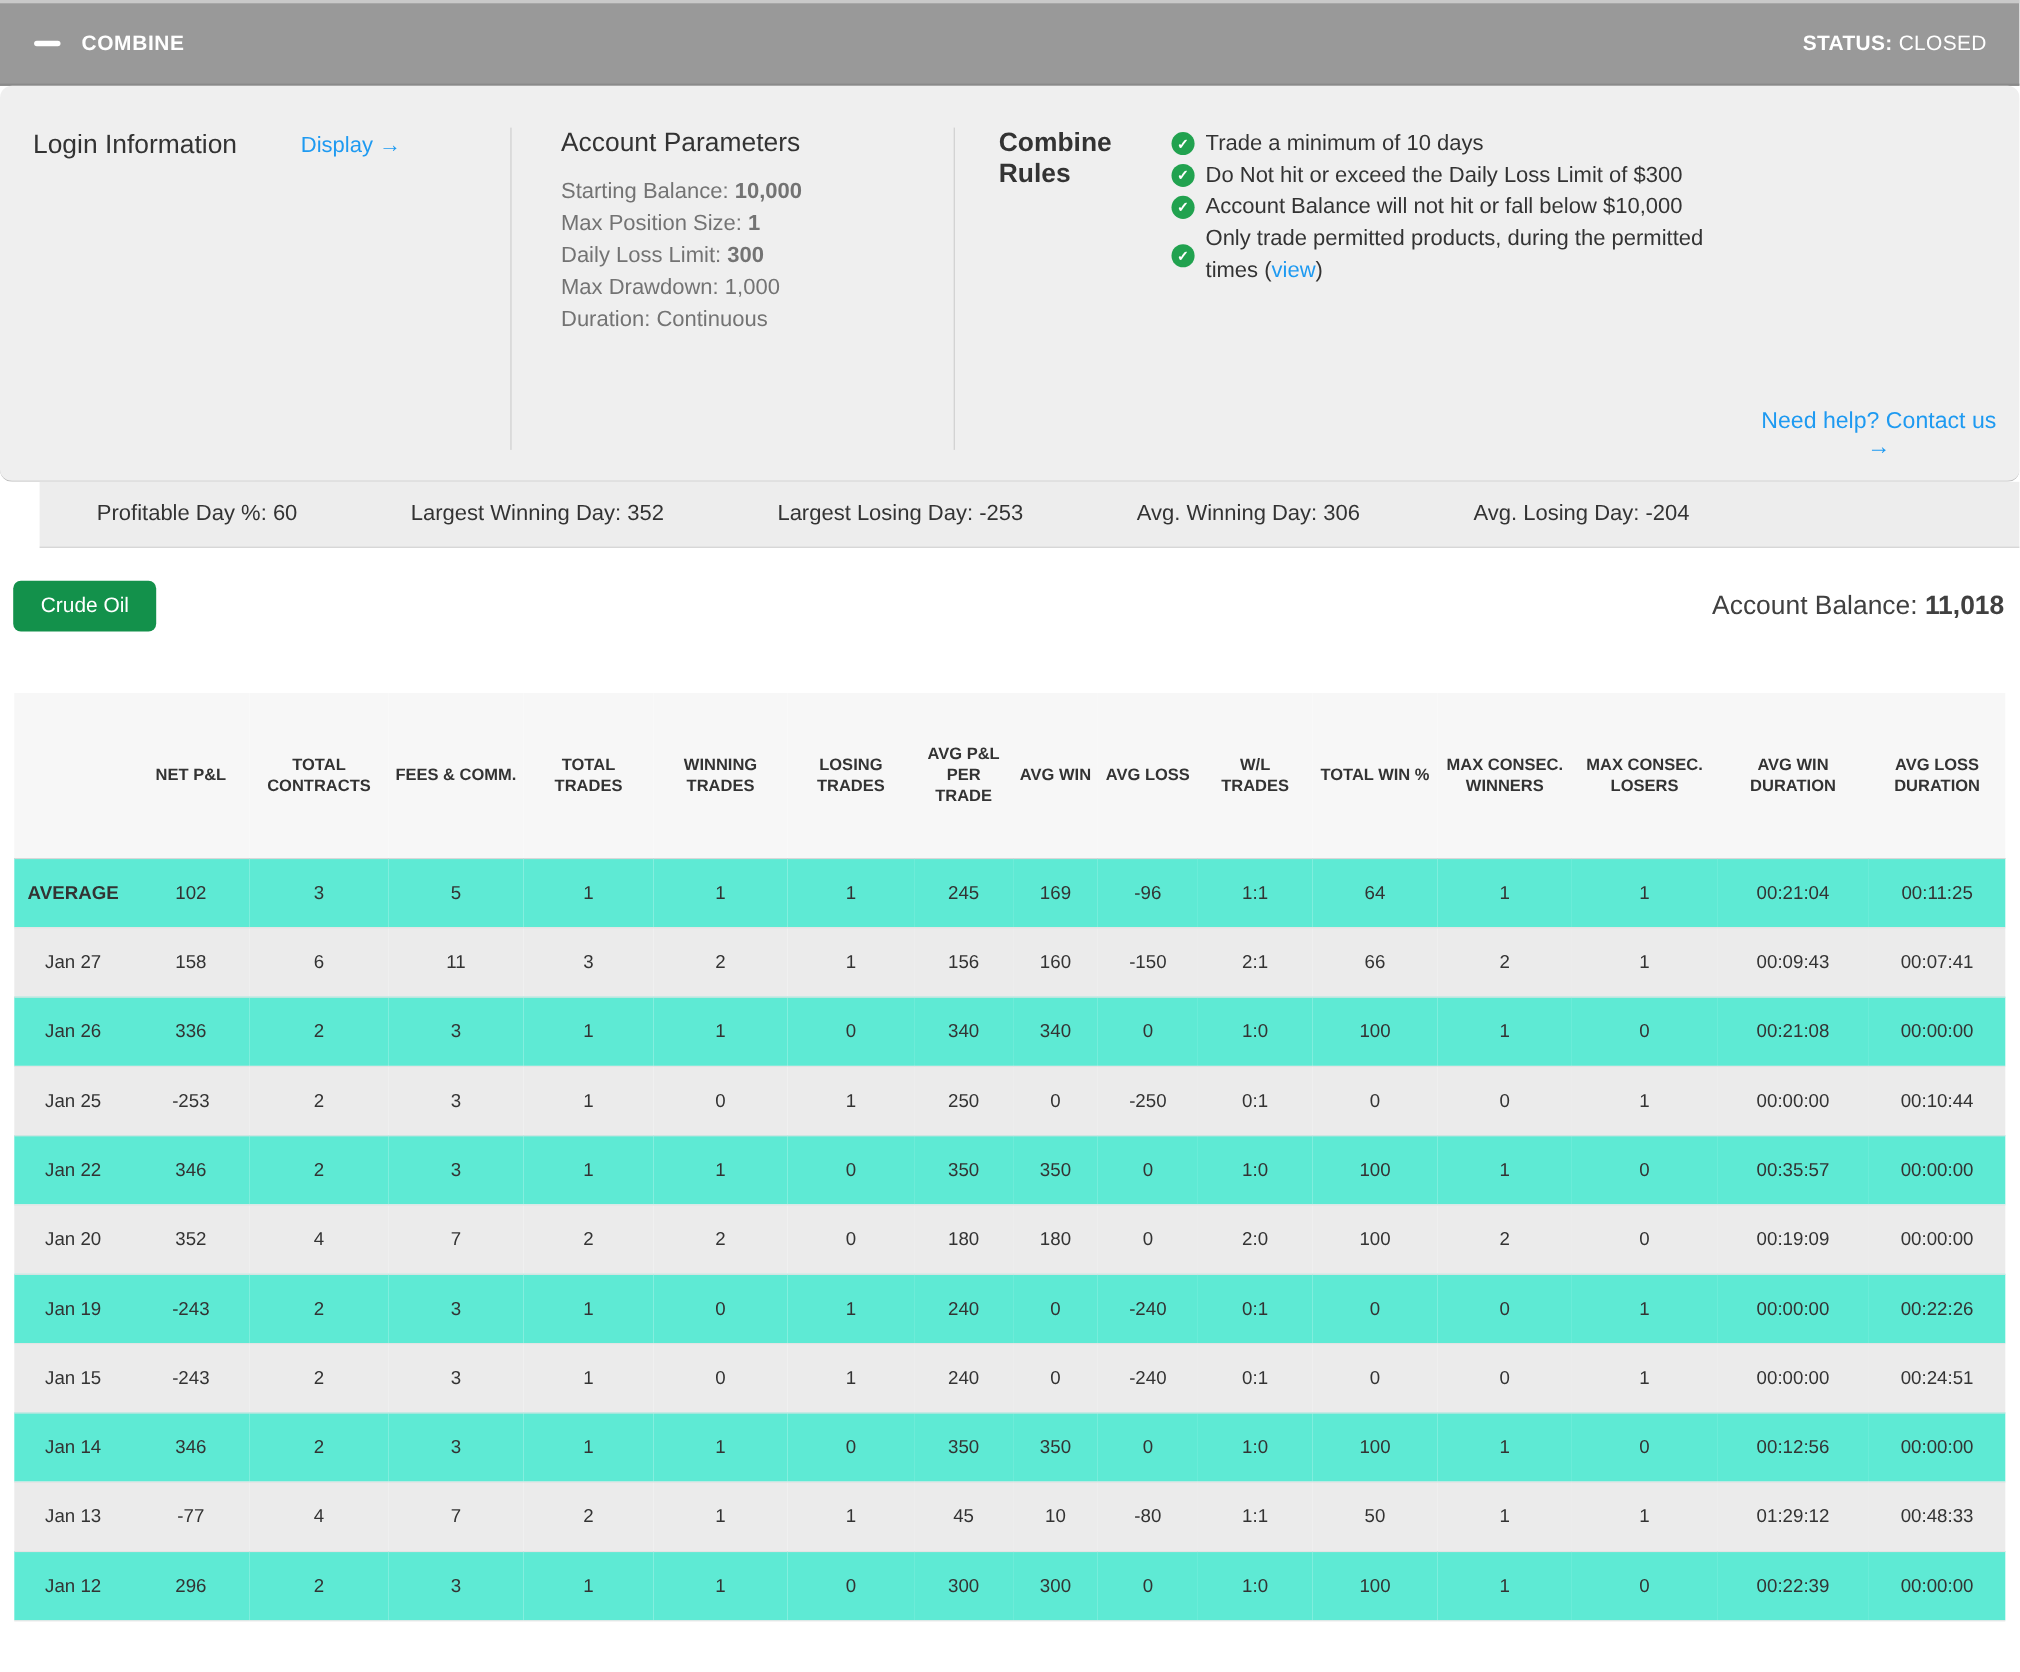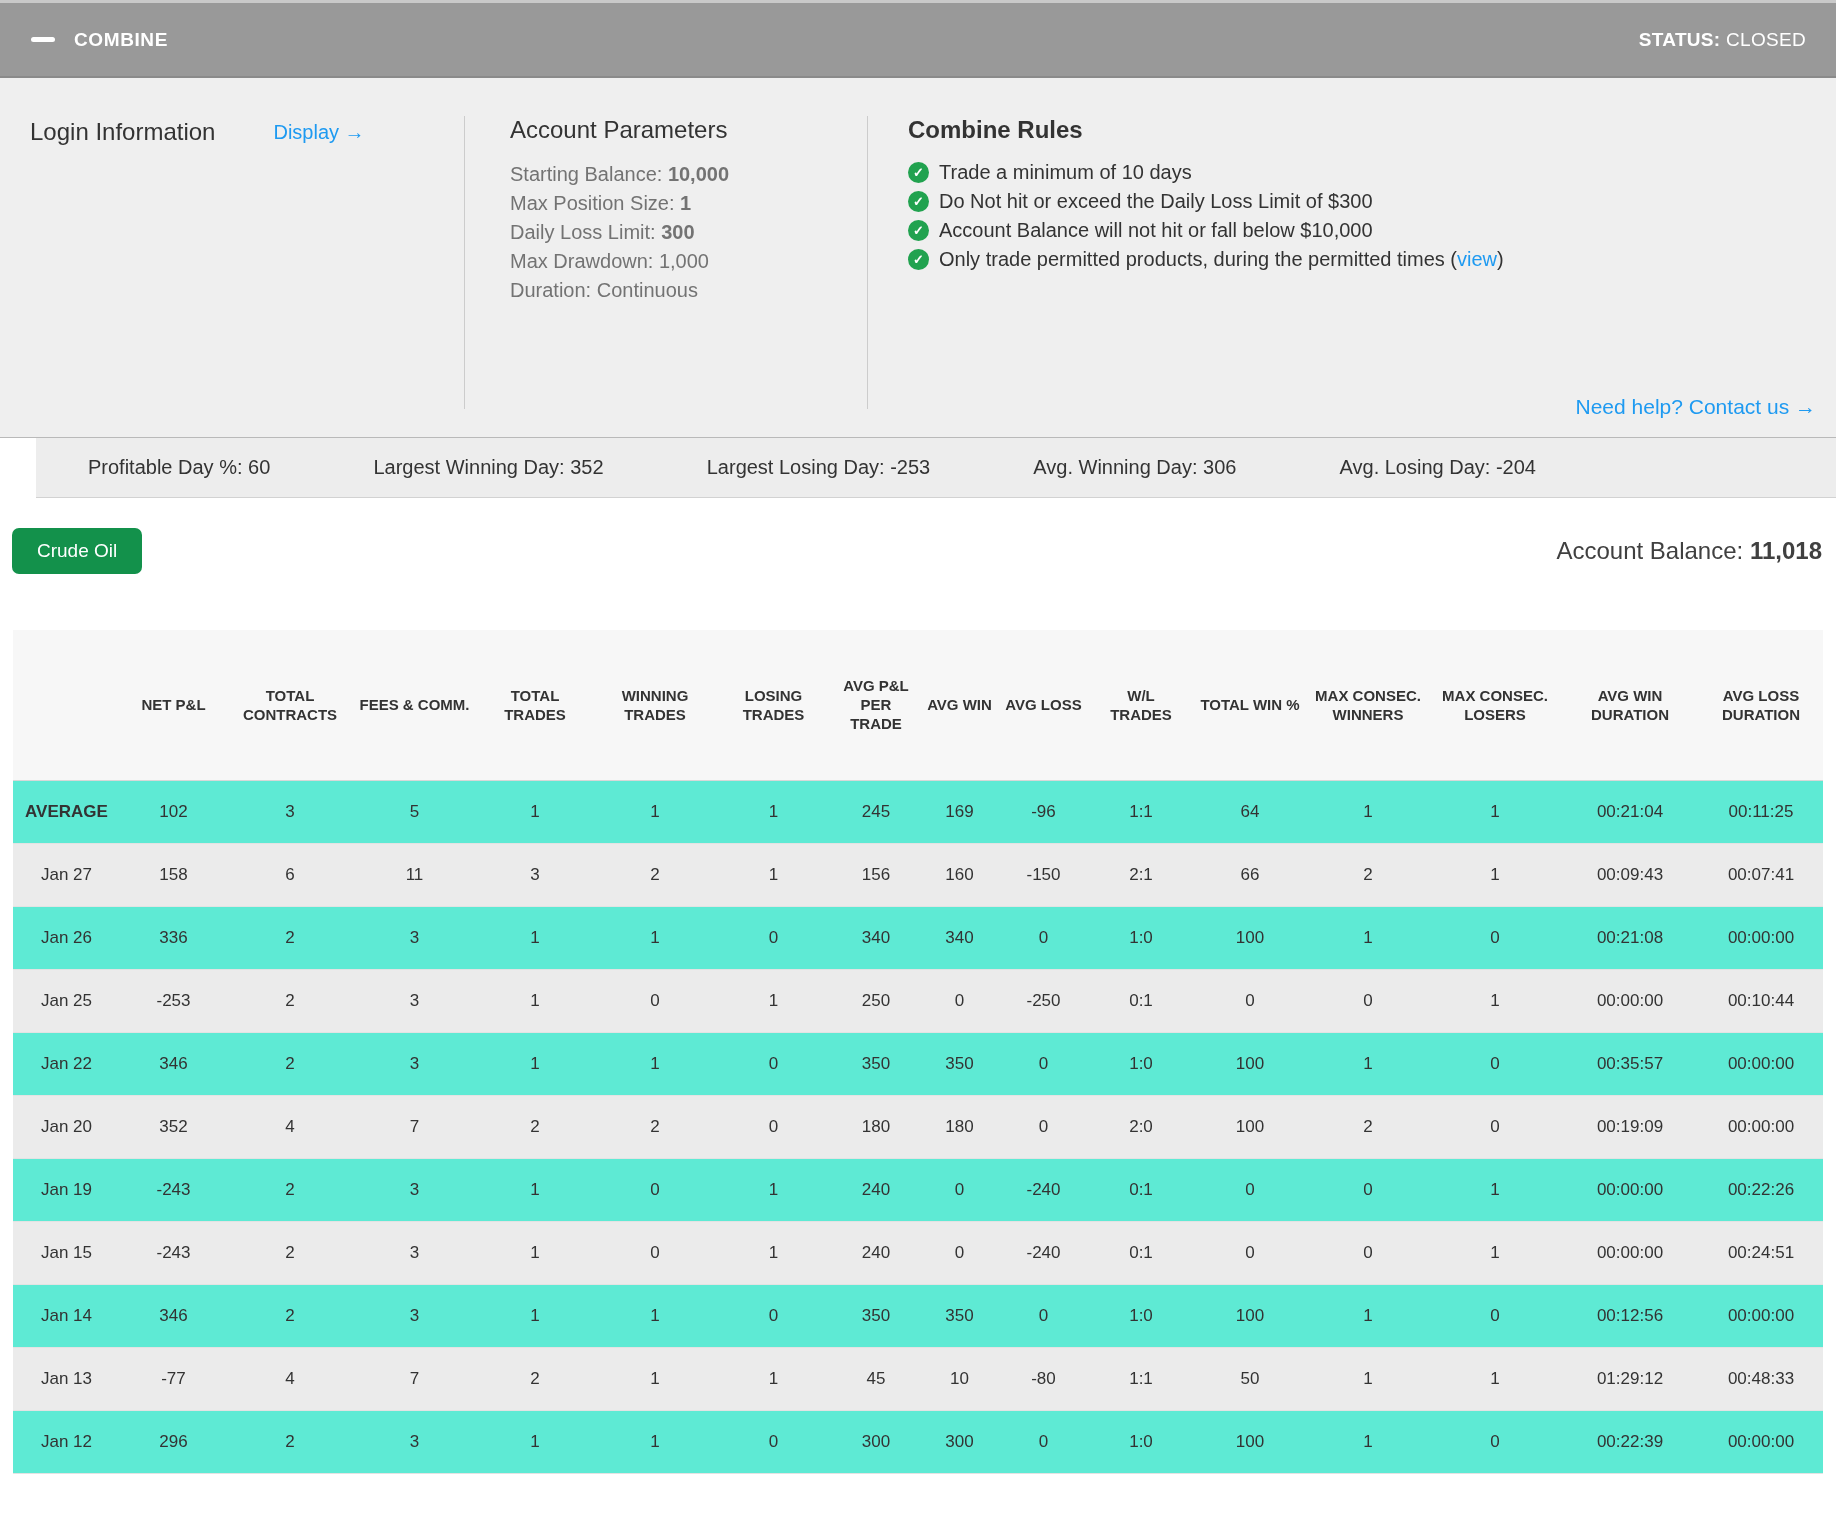--- a/index.html
+++ b/index.html
@@ -10,31 +10,31 @@
   .topbar { height:78px; background:#999; border-top:3px solid #c9c9c9; border-bottom:2px solid #8a8a8a;
     display:flex; align-items:center; padding:0 30px; color:#fff; }
   .collapse-btn { width:26px; height:26px; display:flex; align-items:center; justify-content:center;
     margin-right:18px; cursor:pointer; }
   .collapse-btn .bar { width:24px; height:5px; background:#fff; border-radius:2.5px; }
   .topbar-title { font-size:19px; font-weight:bold; letter-spacing:.6px; }
   .topbar-status { margin-left:auto; font-size:19px; letter-spacing:.3px; }
   .topbar-status .lab { font-weight:bold; }
 
   
-  .panel { background:#efefef; height:360px; display:flex; padding:38px 20px 0 30px; border-bottom:1px solid #b9b9b9; }
+  .panel { background:#efefef; height:360px; display:flex; padding:38px 20px 0 30px; border-bottom:1px solid #b9b9b9;border-radius:11px; }
   .vdivider { width:1px; background:#ccc; margin:0 0 28px 0; }
   .col-login { width:434px; display:flex; align-items:flex-start; gap:58px; padding-top:2px; }
   .sec-title { font-size:24px; color:#333; }
   .link { color:#1e9af1; text-decoration:none; cursor:pointer; }
   .display-link { font-size:20px; margin-top:3px; display:inline-block; }
   .col-params { width:402px; padding-left:45px; }
   .param-line { font-size:20px; line-height:29px; color:#737373; }
   .param-line .b { font-weight:bold; }
   .col-params .sec-title { margin-bottom:16px; }
-  .col-rules { flex:1; padding-left:40px; display:flex; flex-direction:column; }
+  .col-rules { flex:1; padding-left:40px; display:flex; flex-direction:row; }
   .col-rules .sec-title { font-weight:bold; margin-bottom:14px; }
   .rule-line { font-size:20px; line-height:29px; display:flex; align-items:center; gap:10px; }
   .check-icon { width:21px; height:21px; border-radius:50%; background:#21a24f; color:#fff;
     display:inline-flex; align-items:center; justify-content:center; font-size:13px; font-weight:bold; flex:0 0 21px; }
   .help-link { margin-top:auto; margin-bottom:18px; align-self:flex-end; font-size:21px;text-align:center; }
 
   
   .statsbar { height:60px; background:#ededed; border-bottom:1px solid #d2d2d2;
     display:flex; align-items:center; justify-content:space-between; padding:0 300px 0 52px;margin-left:36px; }
   .stat-item { font-size:20px; color:#333; white-space:nowrap; }

